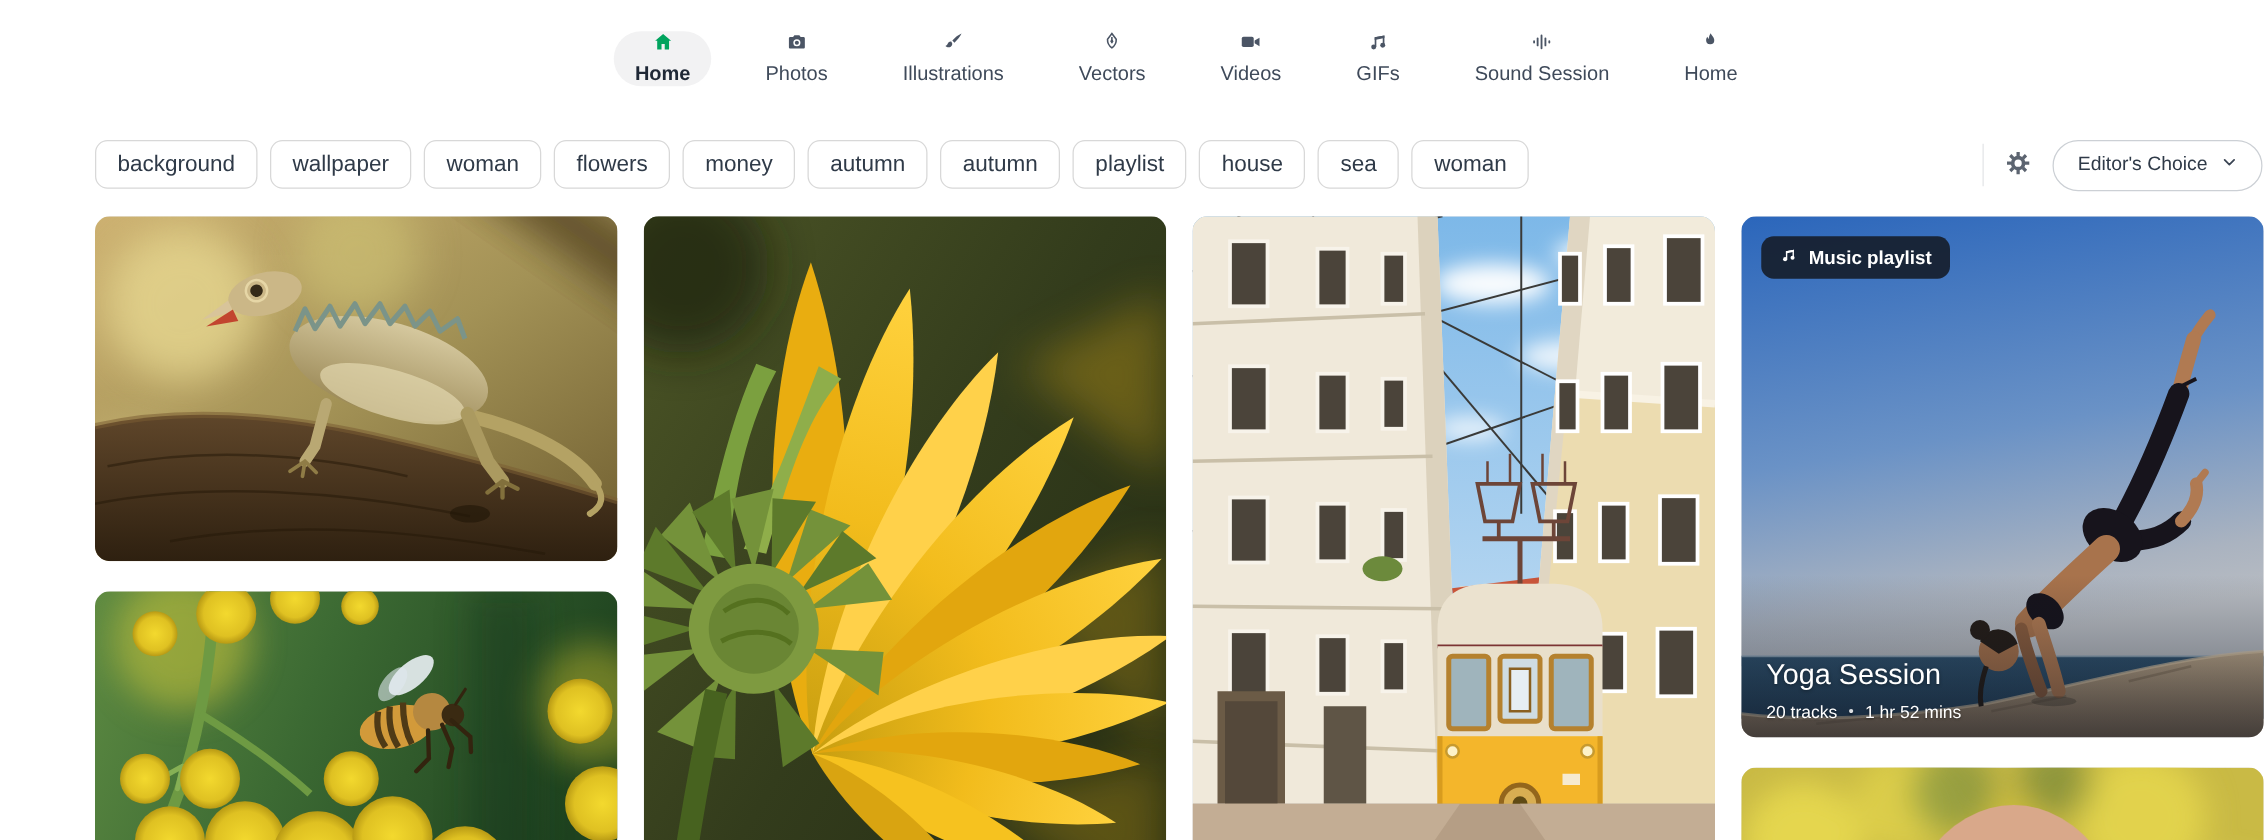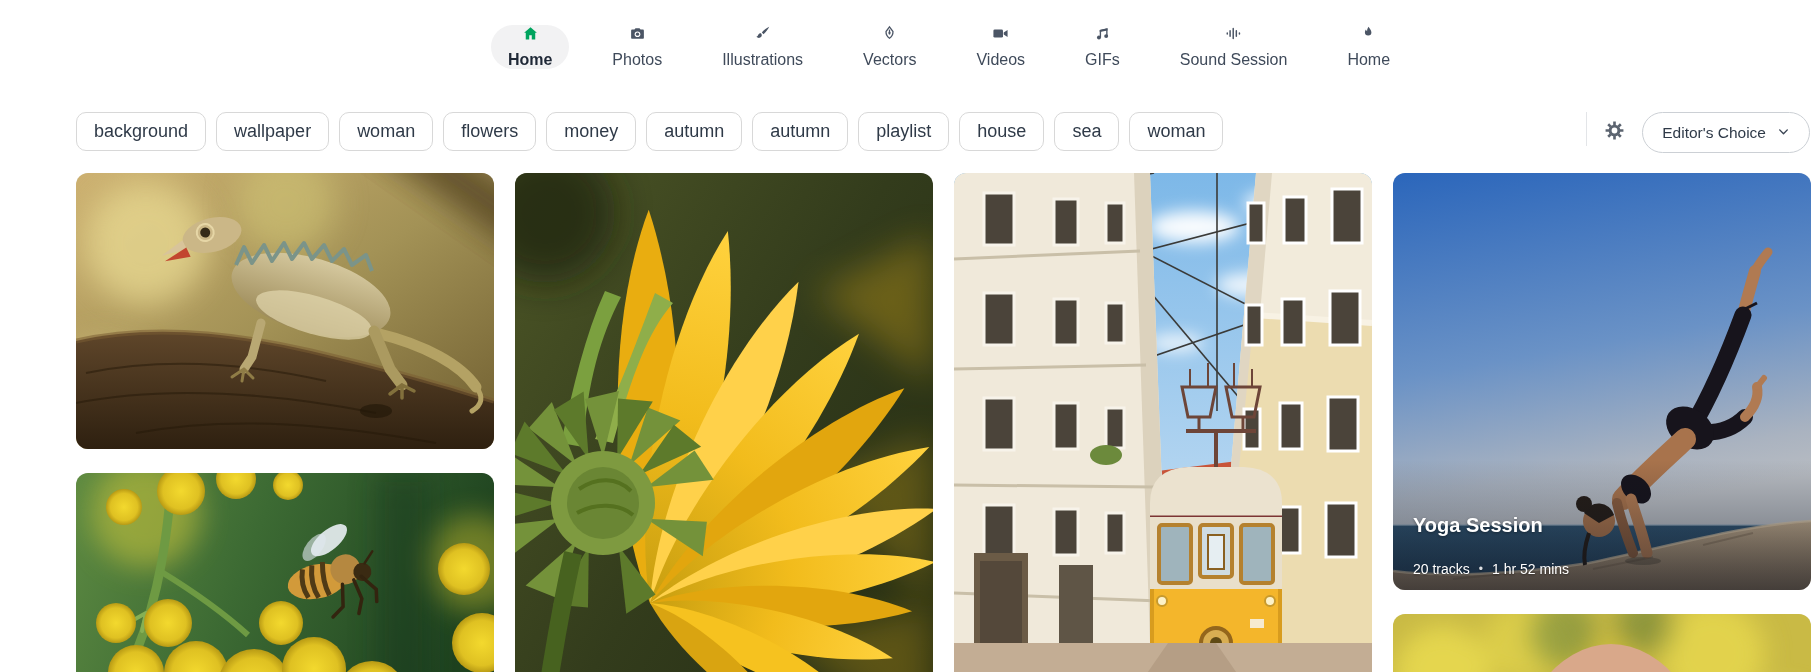--- a/index.html
+++ b/index.html
@@ -8,37 +8,37 @@
 
   
   .main-nav{position:absolute;top:25px;left:0;right:0;display:flex;justify-content:center;gap:26px;transform:translateX(42px);}
   .nav-item{display:flex;align-items:center;gap:9px;height:44px;padding:0 17px;border-radius:24px;color:#3f4a5a;font-size:16px;cursor:pointer;white-space:nowrap;flex-direction:column;}
   .nav-item.active{background:#f2f2f3;color:#1f2836;font-weight:700;}
   .nicon{display:flex;align-items:center;}
 
   
   .tags-bar{position:absolute;top:112px;left:76px;display:flex;gap:10px;}
   .tag{height:39px;padding:0 17px;border:1px solid #d8d8d8;border-radius:10px;background:#fff;font-size:18px;color:#2f3a48;display:flex;align-items:center;cursor:pointer;white-space:nowrap;}
-  .right-controls{position:absolute;top:112px;right:4px;display:flex;gap:17px;height:40px;}
+  .right-controls{position:absolute;top:112px;right:4px;display:flex;align-items:center;gap:17px;height:40px;}
   .vdivider{width:1px;height:34px;background:#e3e5e8;}
   .gear-btn{display:flex;align-items:center;cursor:pointer;background:none;border:none;padding:0;}
   .ec-btn{display:flex;align-items:center;gap:11px;height:41px;padding:0 19px;border:1px solid #ccd0d5;border-radius:22px;background:#fff;font-size:15.5px;color:#2f3a48;cursor:pointer;white-space:nowrap;}
 
   
   .grid{position:absolute;top:173px;left:76px;display:flex;gap:21px;}
   .col{display:flex;flex-direction:column;gap:24px;width:418px;}
   .card{position:relative;width:418px;border-radius:12px;overflow:hidden;cursor:pointer;background:#e8e8e8;}
   .card svg.scene{display:block;width:100%;height:100%;}
   .h276{height:276px}.h320{height:320px}.h620{height:620px}.h417{height:417px}.h200{height:200px}
 
   
   .badge{position:absolute;top:16px;left:16px;display:flex;align-items:center;gap:9px;background:rgba(22,30,44,.92);color:#fff;font-size:15px;font-weight:700;padding:8px 15px;border-radius:10px;}
   .fade{position:absolute;left:0;right:0;bottom:0;height:130px;background:linear-gradient(180deg,rgba(10,16,28,0),rgba(10,16,28,.52));}
   .pl-text{position:absolute;left:20px;bottom:13px;color:#fff;}
-  .pl-title{font-size:20px;font-weight:700;margin-bottom:24px;text-shadow:0 1px 3px rgba(0,0,0,.4);}
+  .pl-title{font-size:23px;font-weight:400;margin-bottom:8px;text-shadow:0 1px 3px rgba(0,0,0,.4);}
   .pl-meta{display:flex;align-items:center;gap:9px;font-size:14px;text-shadow:0 1px 2px rgba(0,0,0,.4);}
   .pl-meta .tracks{font-weight:400;}
   .pl-meta .dot{opacity:.85;font-size:12px;}
 </style>
 </head>
 <body>
 
 <div class="page">
 
   <nav class="main-nav">
@@ -507,20 +507,31 @@
           <ellipse cx="243" cy="316" rx="17" ry="12" transform="rotate(42 243 316)" fill="#17141c"></ellipse>
           <path d="M224,330 C228,348 234,364 240,380" stroke="#8a5d3e" stroke-width="10" fill="none" stroke-linecap="round"></path>
           <path d="M238,326 C244,346 250,362 254,380" stroke="#b07a52" stroke-width="11" fill="none" stroke-linecap="round"></path>
           <ellipse cx="250" cy="388" rx="18" ry="4" fill="#3a3328" opacity=".35"></ellipse>
           <circle cx="206" cy="348" r="16" fill="#a8734c"></circle>
           <path d="M191,340 A16 16 0 0 1 221,342 L206,350 Z" fill="#261e18"></path>
           <circle cx="191" cy="331" r="8" fill="#261e18"></circle>
           <path d="M196,360 C192,372 190,382 192,392" stroke="#261e18" stroke-width="4" fill="none"></path>
         </svg>
         <div class="fade"></div>
+        <div class="badge">
+          <span><svg width="14" height="14" viewBox="0 0 24 24">
+                <g fill="#ffffff">
+                  <circle cx="7" cy="17.7" r="2.8"></circle>
+                  <circle cx="17.2" cy="15.7" r="2.8"></circle>
+                  <path d="M8.1 17.7V6.9l11-2.2v11h-1.9V7.2l-7.2 1.5v9z"></path>
+                  <path d="M8.1 6.9l11-2.2v3l-11 2.2z"></path>
+                </g>
+              </svg></span>
+          <span>Music playlist</span>
+        </div>
         <div class="pl-text">
           <div class="pl-title">Yoga Session</div>
           <div class="pl-meta">
             <span class="tracks">20 tracks</span>
             <span class="dot">•</span>
             <span>1 hr 52 mins</span>
           </div>
         </div>
       </div>
       <div class="card h200">

